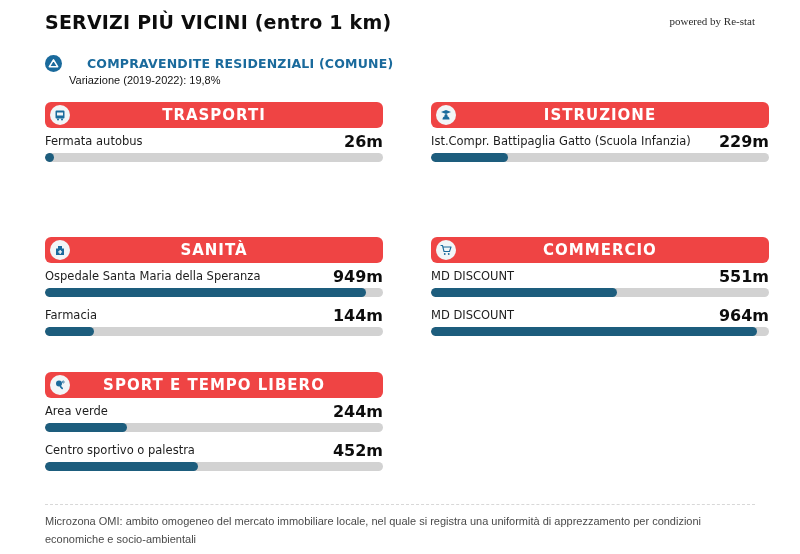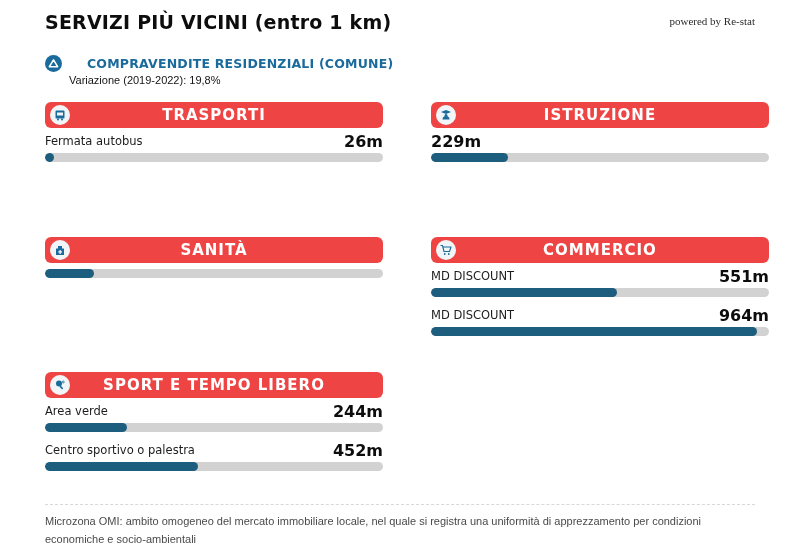--- a/index.html
+++ b/index.html
@@ -103,40 +103,54 @@
       <svg width="12" height="12" viewBox="0 0 24 24" fill="#1a6a9c">
           <path d="M12 2 L22 6 L12 10 L2 6 Z"></path>
           <circle cx="12" cy="13" r="3"></circle>
           <path d="M5 21 a7 7 0 0 1 14 0 z"></path>
         </svg>
     </span>
     <span class="sec-title">ISTRUZIONE</span>
   </div>
   <div class="srv-item">
     <div class="label-row">
+      <span class="srv-label">Ist.Compr. Battipaglia Gatto (Scuola Infanzia)</span>
       <span class="srv-dist">229m</span>
     </div>
     <div class="bar-track">
         <div class="bar-fill" style="width: 22.9%;"></div>
       </div>
   </div>
 </div>
 
 <div class="section sec-r2 col-l">
   <div class="sec-header">
     <span class="sec-icon">
       <svg width="12" height="12" viewBox="0 0 24 24" fill="#1a6a9c">
           <path d="M4 9 h16 v13 h-16 z M8 4 h8 v5 h-8 z" fill-rule="evenodd"></path>
           <rect x="11" y="12" width="2.6" height="8" fill="#f2f5f7"></rect>
           <rect x="8.5" y="14.5" width="7.6" height="2.6" fill="#f2f5f7"></rect>
         </svg>
     </span>
     <span class="sec-title">SANITÀ</span>
   </div>
   <div class="srv-item">
+    <div class="label-row">
+      <span class="srv-label">Ospedale Santa Maria della Speranza</span>
+      <span class="srv-dist">949m</span>
+    </div>
+    <div class="bar-track">
+        <div class="bar-fill" style="width: 94.9%;"></div>
+      </div>
+  </div>
+  <div class="srv-item">
+    <div class="label-row">
+      <span class="srv-label">Farmacia</span>
+      <span class="srv-dist">144m</span>
+    </div>
     <div class="bar-track">
         <div class="bar-fill" style="width: 14.4%;"></div>
       </div>
   </div>
 </div>
 
 <div class="section sec-r2 col-r">
   <div class="sec-header">
     <span class="sec-icon">
       <svg width="12" height="12" viewBox="0 0 24 24" fill="none" stroke="#1a6a9c" stroke-width="2.2" stroke-linecap="round" stroke-linejoin="round">

